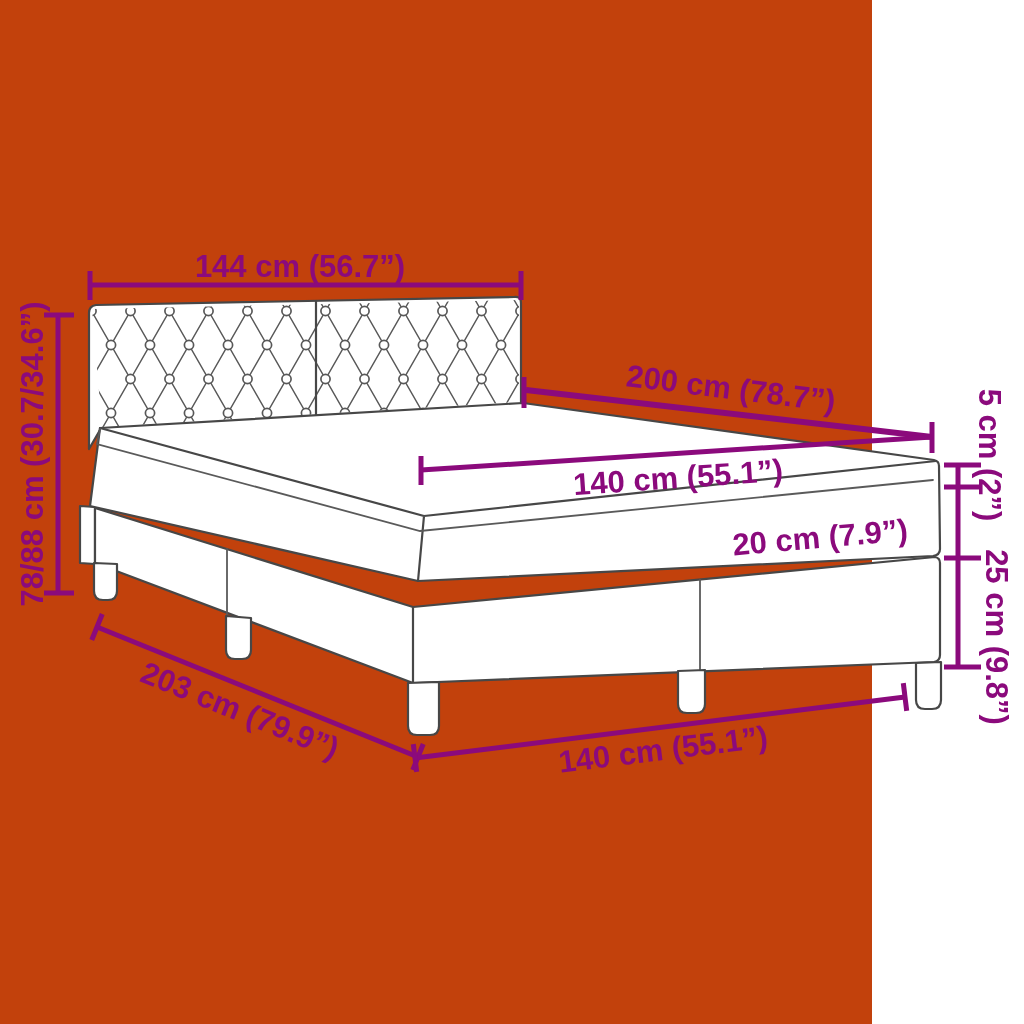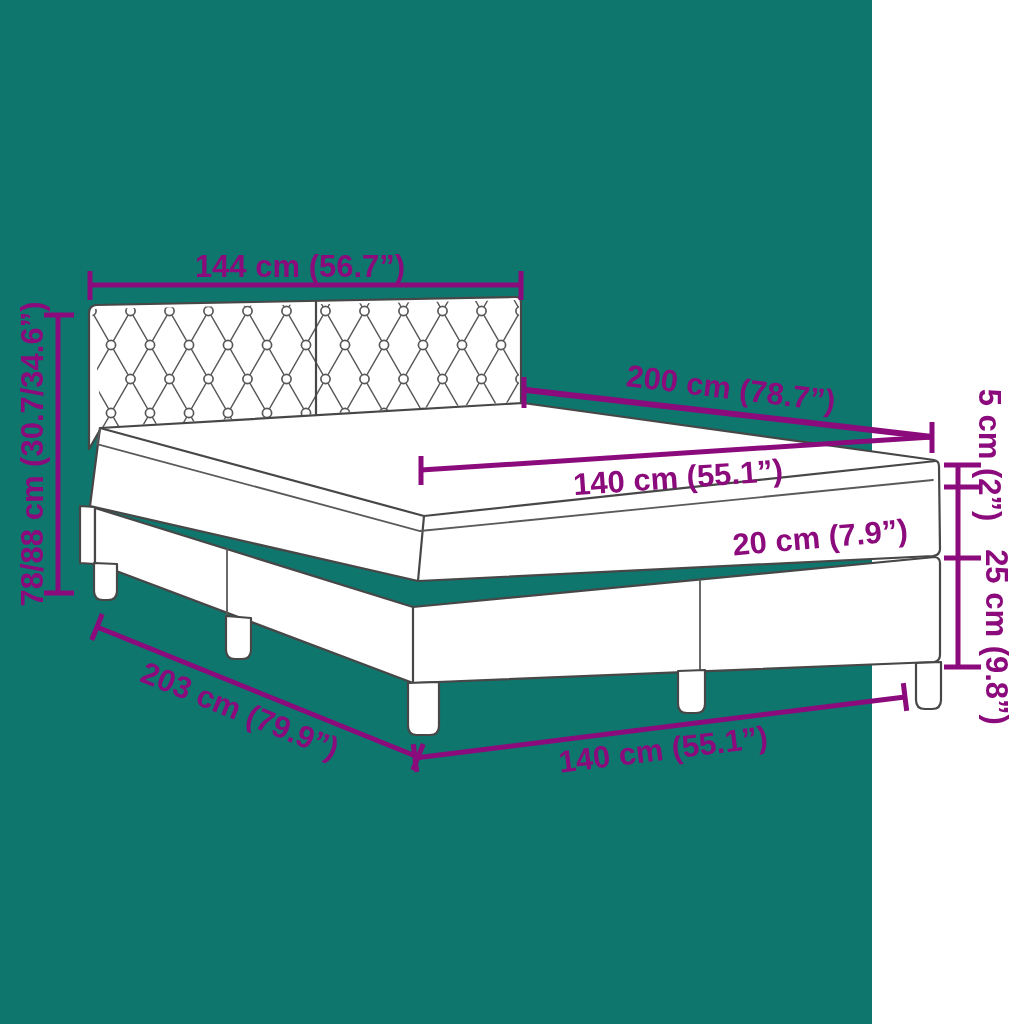--- a/index.html
+++ b/index.html
@@ -4,21 +4,21 @@
 <style>
   html, body {
     margin: 0;
     padding: 0;
     background: #ffffff;
   }
   #stage {
     position: relative;
     width: 872px;
     height: 1024px;
-    background: #0f766e;
+    background: #c2410c;
     font-family: "Liberation Sans", "DejaVu Sans", sans-serif;
   }
   svg { display: block; }
   .dim-text {
     font-family: "Liberation Sans", "DejaVu Sans", sans-serif;
     font-weight: 700;
     font-size: 31px;
     fill: #8B0A7C;
   }
   .art {

